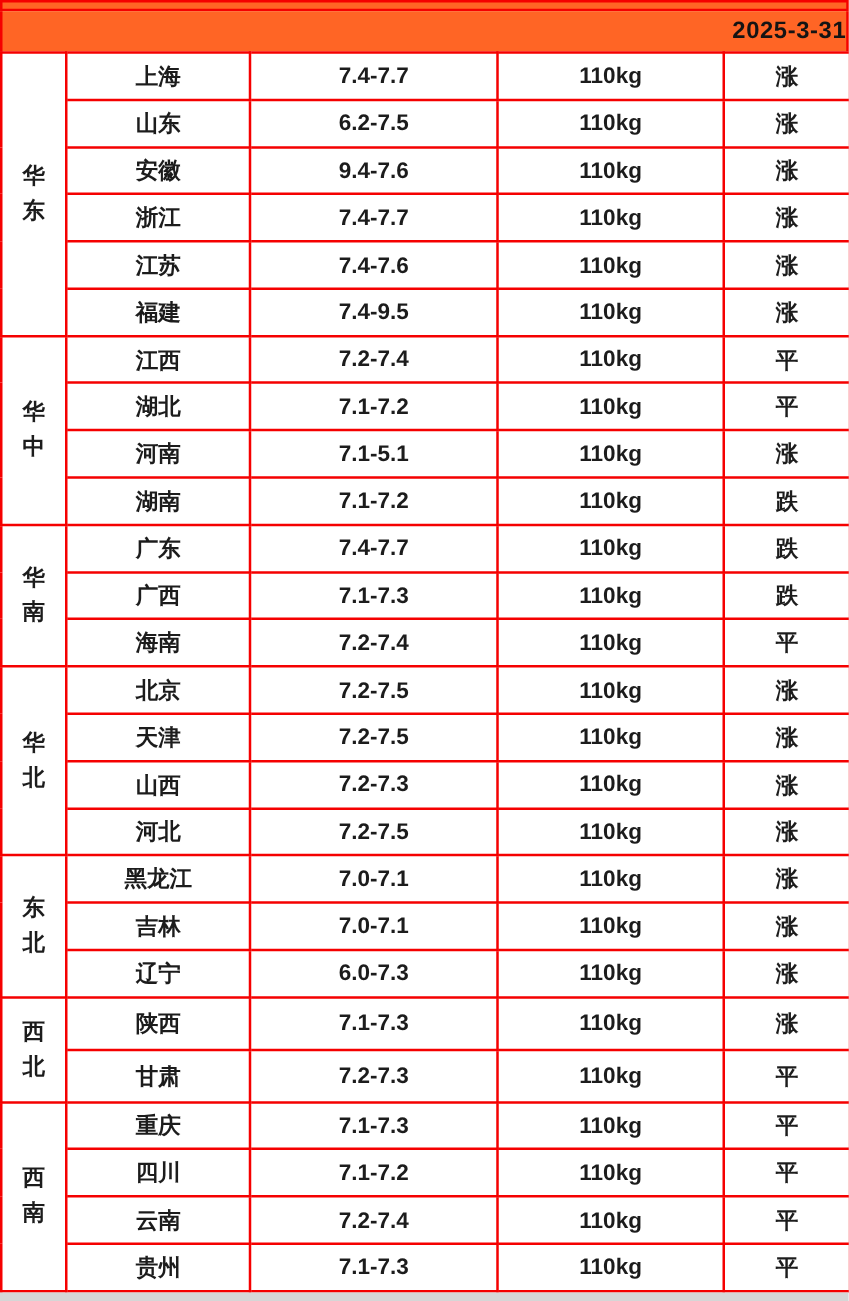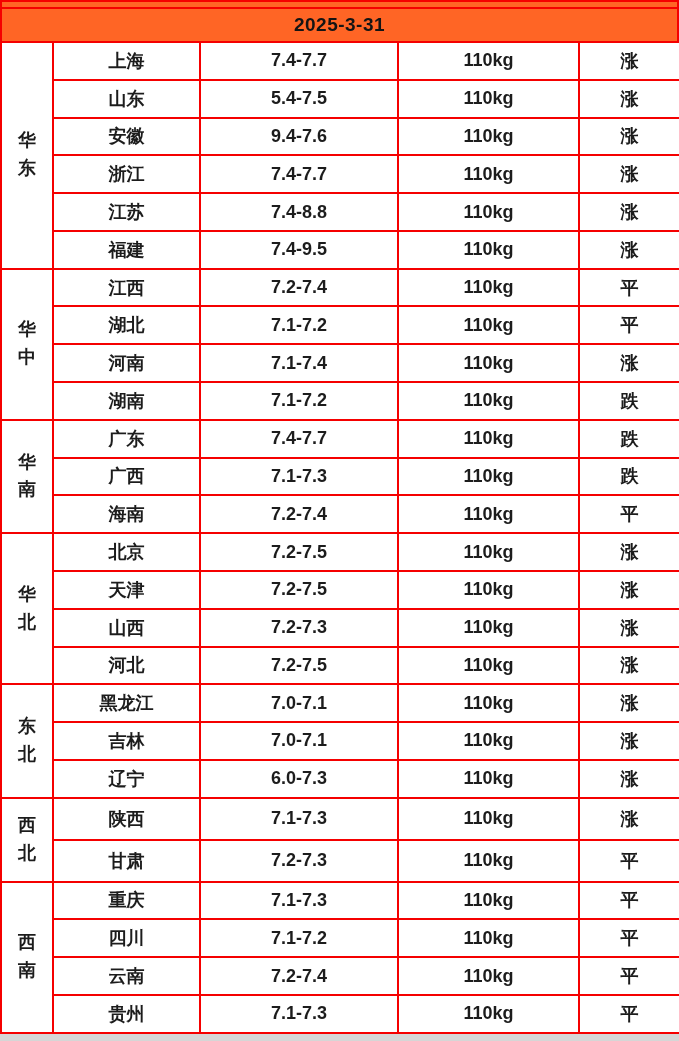--- a/index.html
+++ b/index.html
@@ -15,21 +15,21 @@
     background: var(--orange);
     border: 2px solid var(--line);
   }
   .date-header {
     height: 32px;
     background: var(--orange);
     border-left: 2px solid var(--line);
     border-right: 2px solid var(--line);
     display: flex;
     align-items: center;
-    justify-content: center;
+    justify-content: flex-end;
     font-weight: 700;
     font-size: 19px;
     color: #141414;
     letter-spacing: 0.5px;
   }
   table.price-table {
     width: 679px;
     height: 993px;
     border-collapse: collapse;
     table-layout: fixed;
@@ -76,39 +76,39 @@
             <div>华</div>
             <div>东</div>
           </td>
           <td>上海</td>
           <td>7.4-7.7</td>
           <td>110kg</td>
           <td class="trend-up">涨</td>
         </tr>
         <tr>
           <td>山东</td>
-          <td>5.4-7.5</td>
+          <td>6.2-7.5</td>
           <td>110kg</td>
           <td class="trend-up">涨</td>
         </tr>
         <tr>
           <td>安徽</td>
           <td>9.4-7.6</td>
           <td>110kg</td>
           <td class="trend-up">涨</td>
         </tr>
         <tr>
           <td>浙江</td>
           <td>7.4-7.7</td>
           <td>110kg</td>
           <td class="trend-up">涨</td>
         </tr>
         <tr>
           <td>江苏</td>
-          <td>7.4-8.8</td>
+          <td>7.4-7.6</td>
           <td>110kg</td>
           <td class="trend-up">涨</td>
         </tr>
         <tr>
           <td>福建</td>
           <td>7.4-9.5</td>
           <td>110kg</td>
           <td class="trend-up">涨</td>
         </tr>
         <tr>
@@ -122,21 +122,21 @@
           <td class="trend-flat">平</td>
         </tr>
         <tr>
           <td>湖北</td>
           <td>7.1-7.2</td>
           <td>110kg</td>
           <td class="trend-flat">平</td>
         </tr>
         <tr>
           <td>河南</td>
-          <td>7.1-7.4</td>
+          <td>7.1-5.1</td>
           <td>110kg</td>
           <td class="trend-up">涨</td>
         </tr>
         <tr>
           <td>湖南</td>
           <td>7.1-7.2</td>
           <td>110kg</td>
           <td class="trend-down">跌</td>
         </tr>
         <tr>

